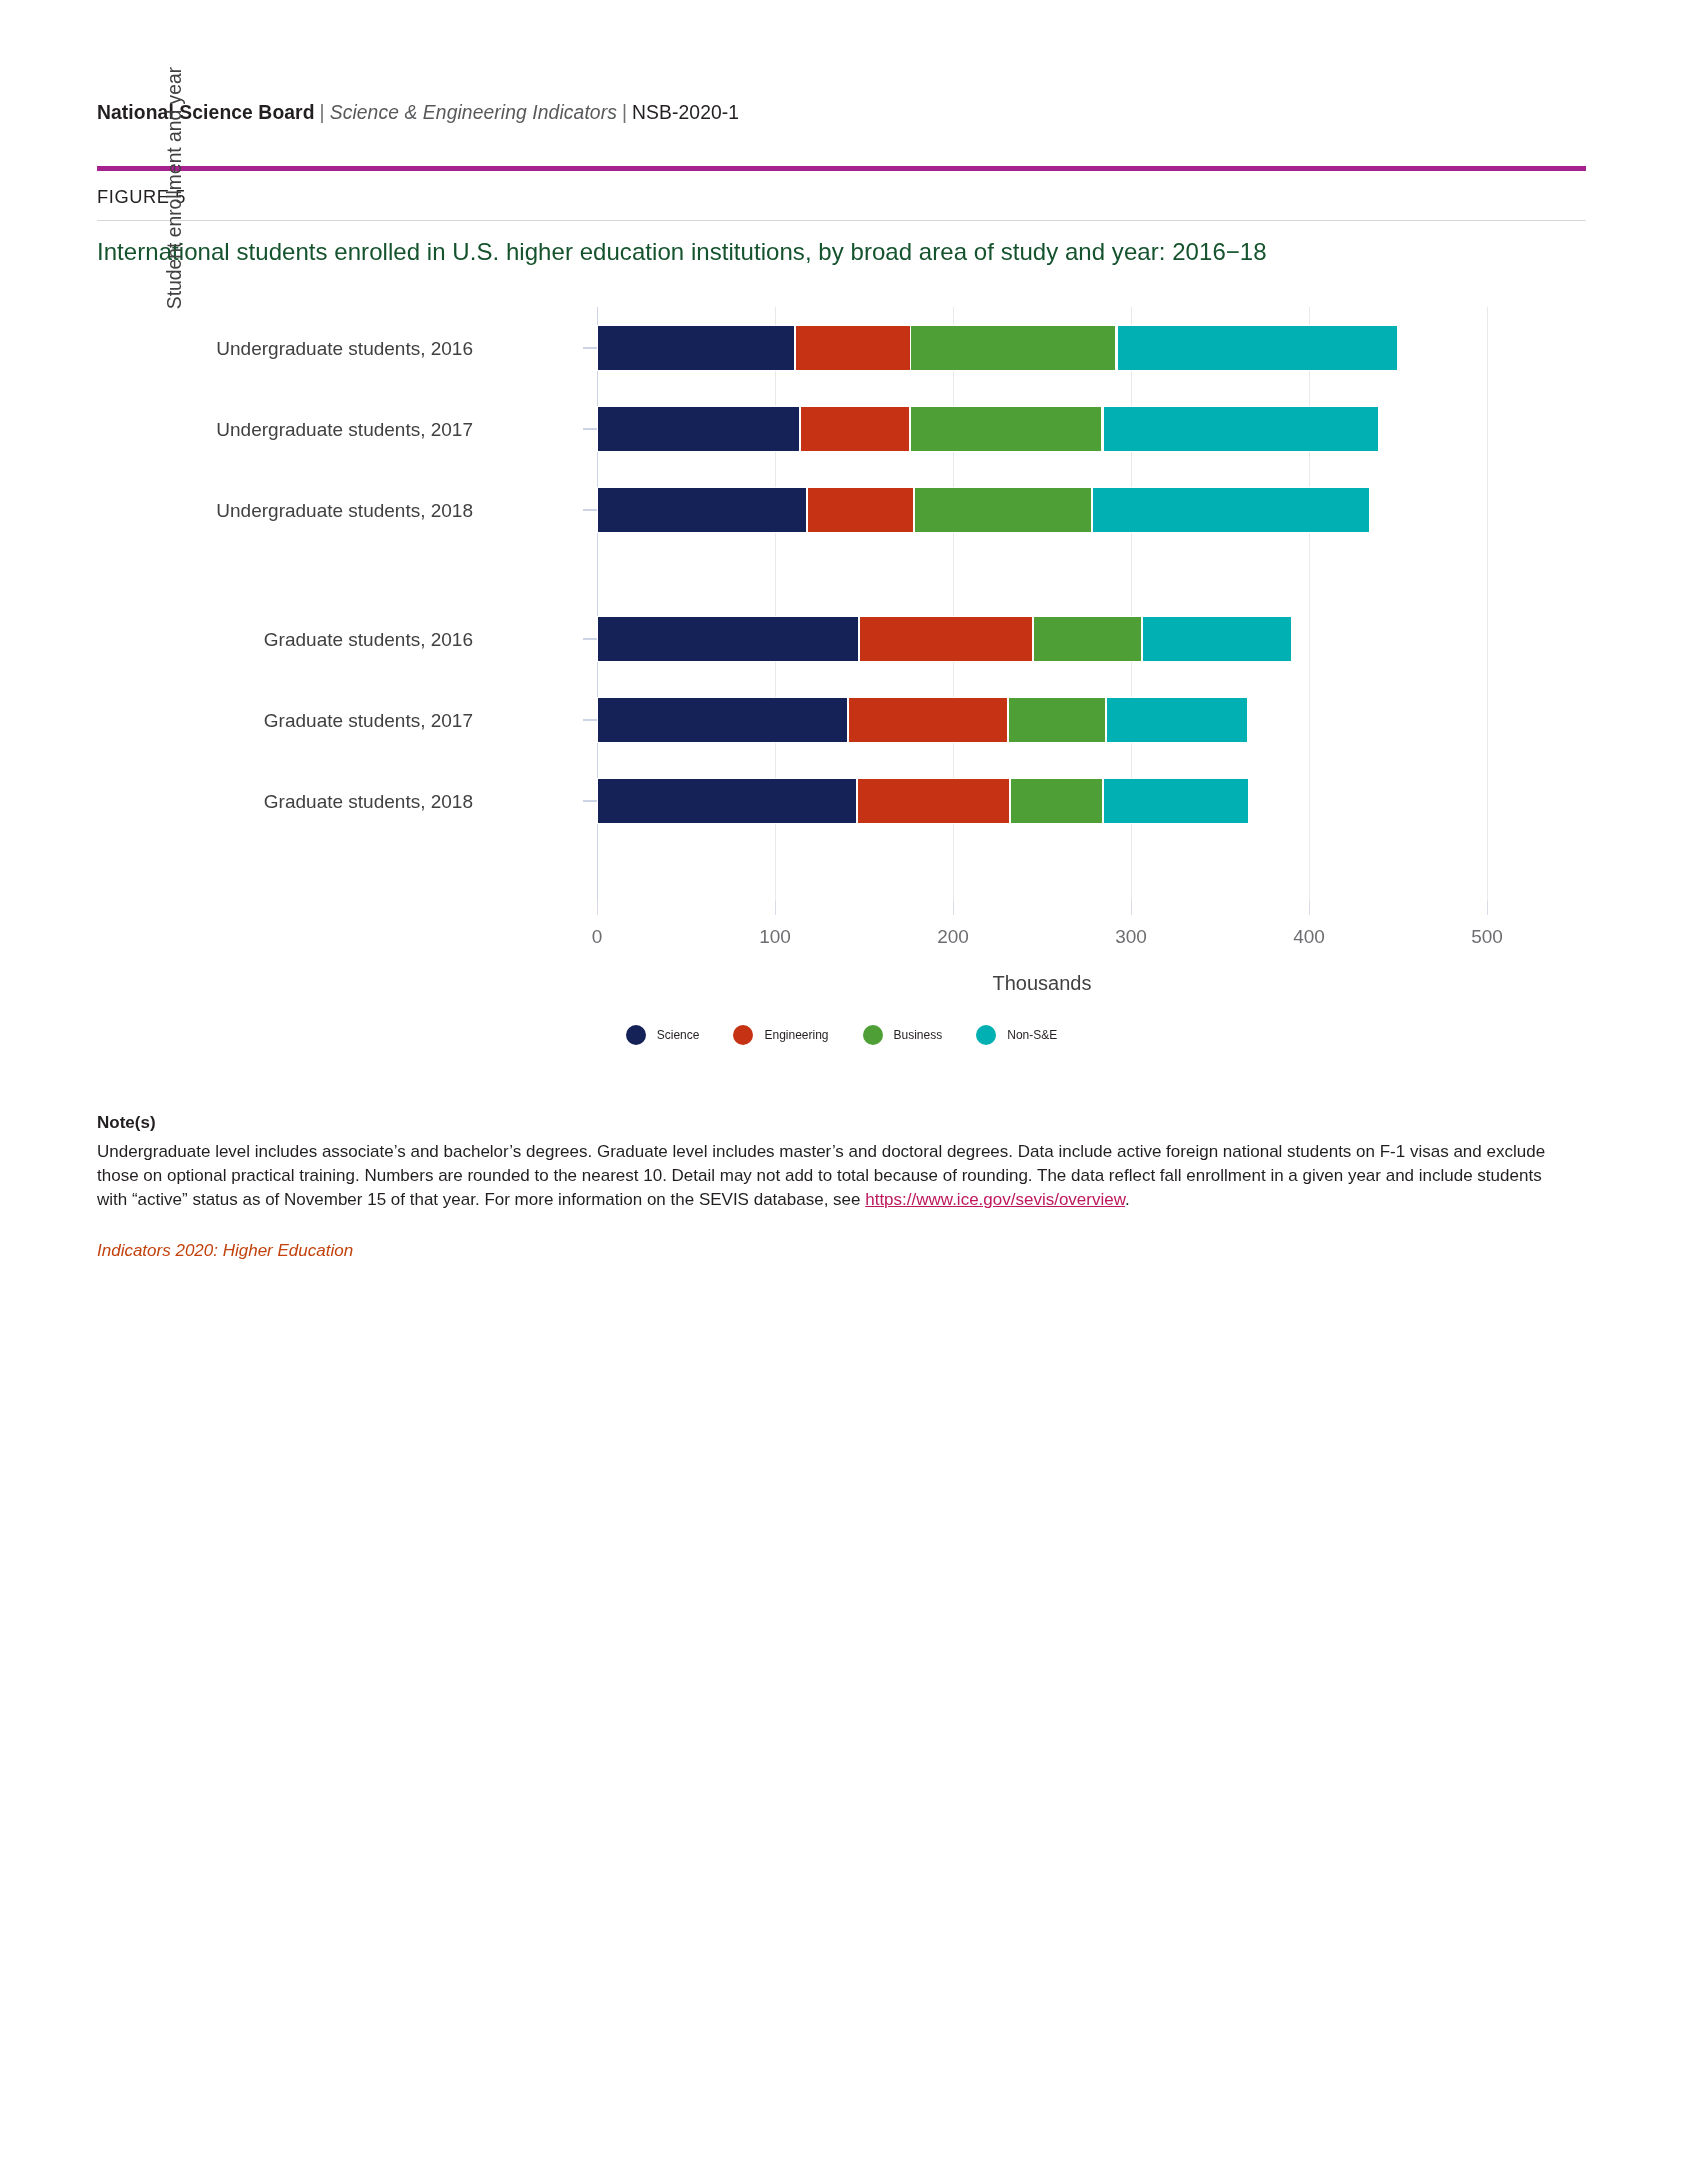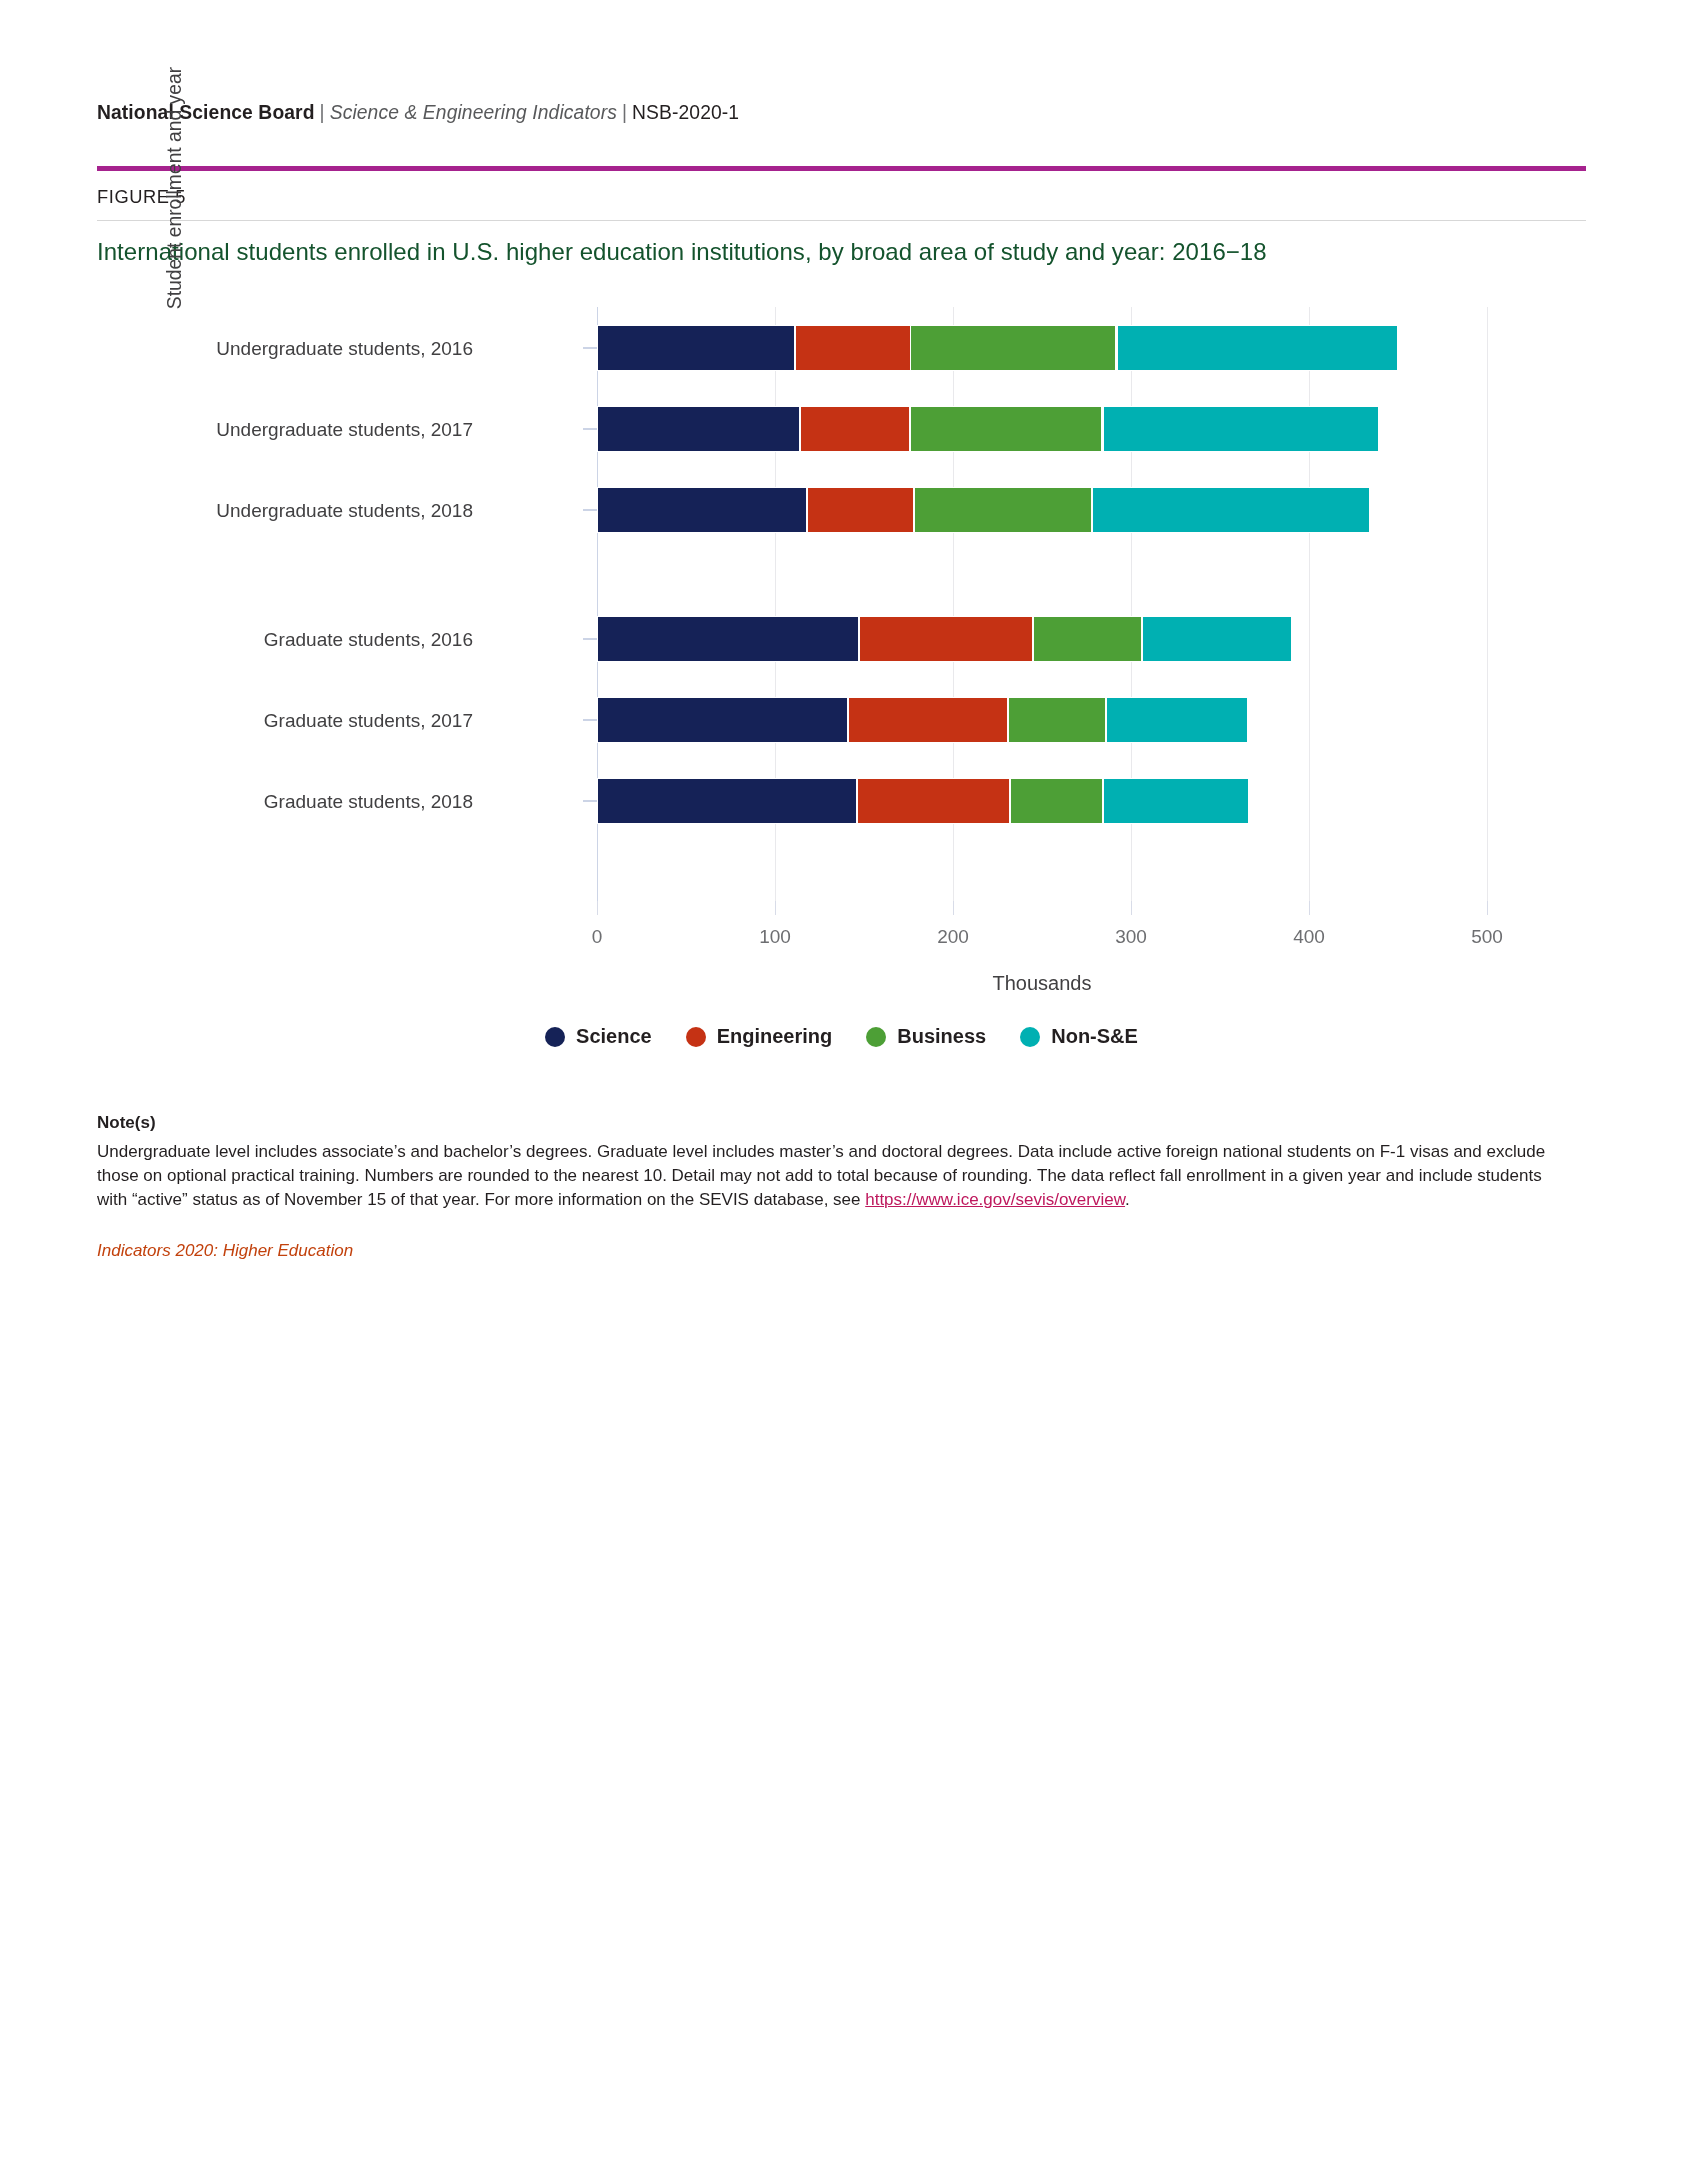--- a/index.html
+++ b/index.html
@@ -171,22 +171,22 @@
     width: 1489px;
     display: flex;
     justify-content: center;
     align-items: center;
     gap: 34px;
   }
   .legend-item {
     display: flex;
     align-items: center;
     gap: 11px;
-    font-size: 20px;
-    font-weight: bold;
+    font-size: 12px;
+    font-weight: normal;
     color: #231f20;
   }
   .legend-dot {
     width: 20px;
     height: 20px;
     border-radius: 50%;
     display: inline-block;
   }
 
   

